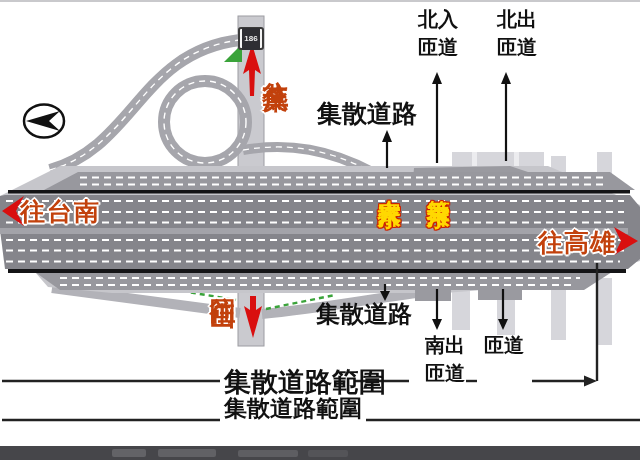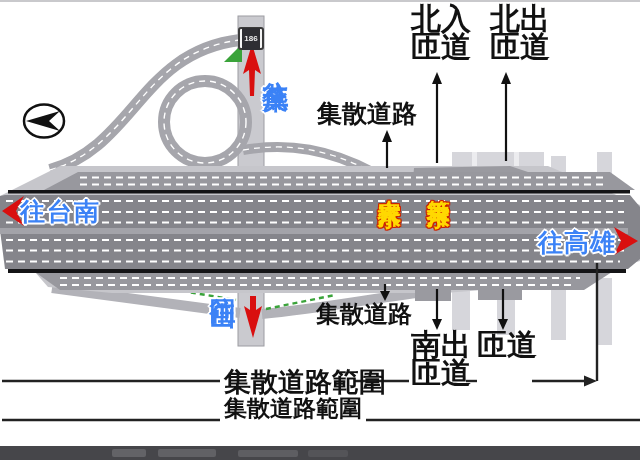--- a/index.html
+++ b/index.html
@@ -5,24 +5,24 @@
   html,body{margin:0;padding:0;background:#fff;}
   #stage{
     position:relative;width:640px;height:460px;overflow:hidden;background:#ffffff;
     font-family:"Liberation Sans","DejaVu Sans",sans-serif;
   }
   #roadsvg{position:absolute;left:0;top:0;}
   .lbl{
     position:absolute;font-weight:bold;color:#111;line-height:1.12;
     white-space:nowrap;
   }
-  .two-line{text-align:center;line-height:28px;font-size:30px;}
+  .two-line{text-align:center;line-height:28px;font-size:20px;}
   .two-line span{display:block;}
   .red{
-    color:#3b82f6;
+    color:#c2410c;
     text-shadow:-2px 0 0 #fff,2px 0 0 #fff,0 -2px 0 #fff,0 2px 0 #fff,
                 -1px -1px 0 #fff,1px 1px 0 #fff,-1px 1px 0 #fff,1px -1px 0 #fff;
   }
   .vert{writing-mode:vertical-rl;text-orientation:upright;}
   .yellow{
     color:#ffd800;
     text-shadow:-1px 0 0 #cc2200,1px 0 0 #cc2200,0 -1px 0 #cc2200,0 1px 0 #cc2200,
                 -1px -1px 0 #cc2200,1px 1px 0 #cc2200,-1px 1px 0 #cc2200,1px -1px 0 #cc2200;
     letter-spacing:2px;
   }

